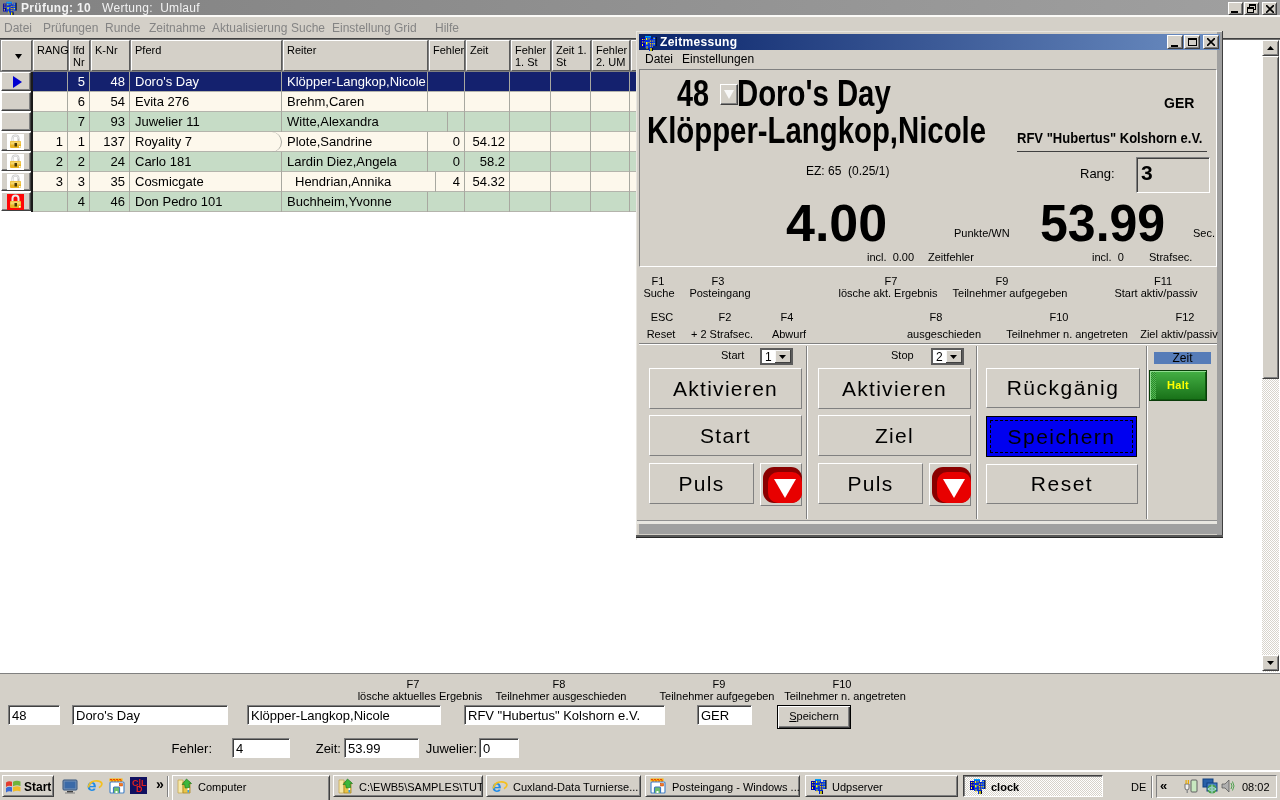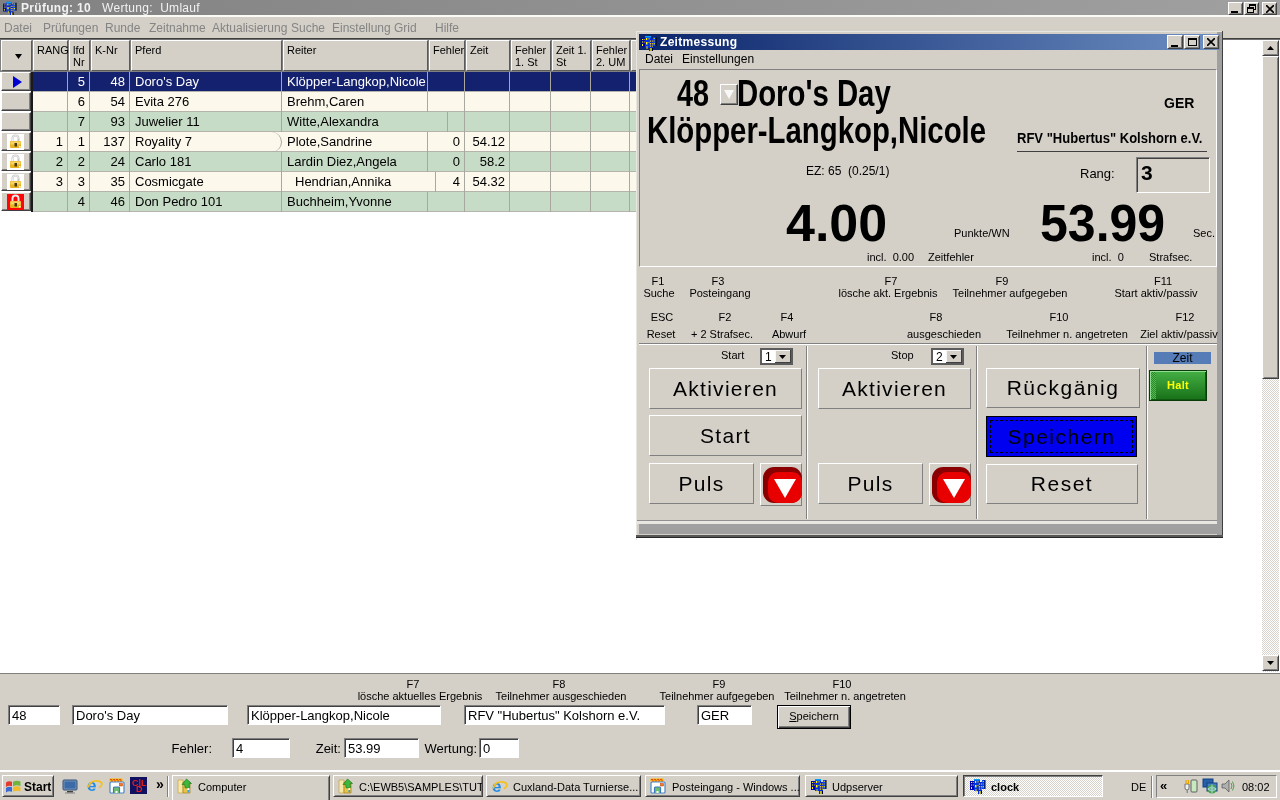--- a/index.html
+++ b/index.html
@@ -320,21 +320,21 @@
     <span class="txt" style="left:50%;top:4px;transform:translateX(-50%) translateZ(0);font-size:11px;"><span style="text-decoration:underline;">S</span>peichern</span>
   </div>
   <span class="txt" style="left:212px;top:67px;transform:translateX(-100%) translateZ(0);font-size:13px;">Fehler:</span>
   <div class="abs sunkedit" style="left:232px;top:64px;width:58px;height:20px;">
         <span class="txt" style="left:3px;top:2px;font-size:13px;">4</span>
       </div>
   <span class="txt" style="left:341px;top:67px;transform:translateX(-100%) translateZ(0);font-size:13px;">Zeit:</span>
   <div class="abs sunkedit" style="left:344px;top:64px;width:75px;height:20px;">
         <span class="txt" style="left:3px;top:2px;font-size:13px;">53.99</span>
       </div>
-  <span class="txt" style="left:477px;top:67px;transform:translateX(-100%) translateZ(0);font-size:13px;">Wertung:</span>
+  <span class="txt" style="left:477px;top:67px;transform:translateX(-100%) translateZ(0);font-size:13px;">Juwelier:</span>
   <div class="abs sunkedit" style="left:479px;top:64px;width:40px;height:20px;">
         <span class="txt" style="left:3px;top:2px;font-size:13px;">0</span>
       </div>
 </div>
 
 <div class="abs" id="taskbar" style="left:0;top:770px;width:1280px;height:30px;background:#d4d0c8;border-top:2px solid #fff;font-size:11px;">
 
   <div class="abs raised" style="left:2px;top:3px;width:52px;height:22px;">
     <svg class="abs" style="left:2px;top:3px" width="17" height="16" viewBox="0 0 17 16">
       <path d="M1 3.5 C3 2 5 2 7 2.8 L7 7.3 C5 6.5 3 6.5 1 8 Z" fill="#e23b2e"></path>
@@ -654,20 +654,21 @@
     <div class="abs raised2" style="left:10px;top:71px;width:153px;height:41px;text-align:center;line-height:39px;font-size:21px;letter-spacing:1.3px;">Start</div>
     <div class="abs raised2" style="left:10px;top:119px;width:105px;height:41px;text-align:center;line-height:39px;font-size:21px;letter-spacing:1.3px;">Puls</div>
     <div class="abs raised2" style="left:121px;top:119px;width:42px;height:43px;">
       <svg class="abs" style="left:1px;top:1px" width="40" height="40" viewBox="0 0 40 40">
         <rect x="1" y="2" width="39" height="36" rx="11" fill="#8a0000"></rect>
         <rect x="6" y="7" width="34" height="31" rx="10" fill="#e80000"></rect>
         <path d="M12 14 L34 14 L23 33 Z" fill="#ffffff"></path>
       </svg>
     </div>
     <div class="abs raised2" style="left:179px;top:24px;width:153px;height:41px;text-align:center;line-height:39px;font-size:21px;letter-spacing:1.3px;">Aktivieren</div>
+    <div class="abs raised2" style="left:179px;top:71px;width:153px;height:41px;text-align:center;line-height:39px;font-size:21px;letter-spacing:1.3px;">Ziel</div>
     <div class="abs raised2" style="left:179px;top:119px;width:105px;height:41px;text-align:center;line-height:39px;font-size:21px;letter-spacing:1.3px;">Puls</div>
     <div class="abs raised2" style="left:290px;top:119px;width:42px;height:43px;">
       <svg class="abs" style="left:1px;top:1px" width="40" height="40" viewBox="0 0 40 40">
         <rect x="1" y="2" width="39" height="36" rx="11" fill="#8a0000"></rect>
         <rect x="6" y="7" width="34" height="31" rx="10" fill="#e80000"></rect>
         <path d="M12 14 L34 14 L23 33 Z" fill="#ffffff"></path>
       </svg>
     </div>
     <div class="abs raised2" style="left:347px;top:24px;width:154px;height:40px;text-align:center;line-height:38px;font-size:21px;letter-spacing:1.5px;">Rückgänig</div>
     <div class="abs" style="left:347px;top:72px;width:151px;height:41px;background:#0000f0;border:1px solid #000;">

